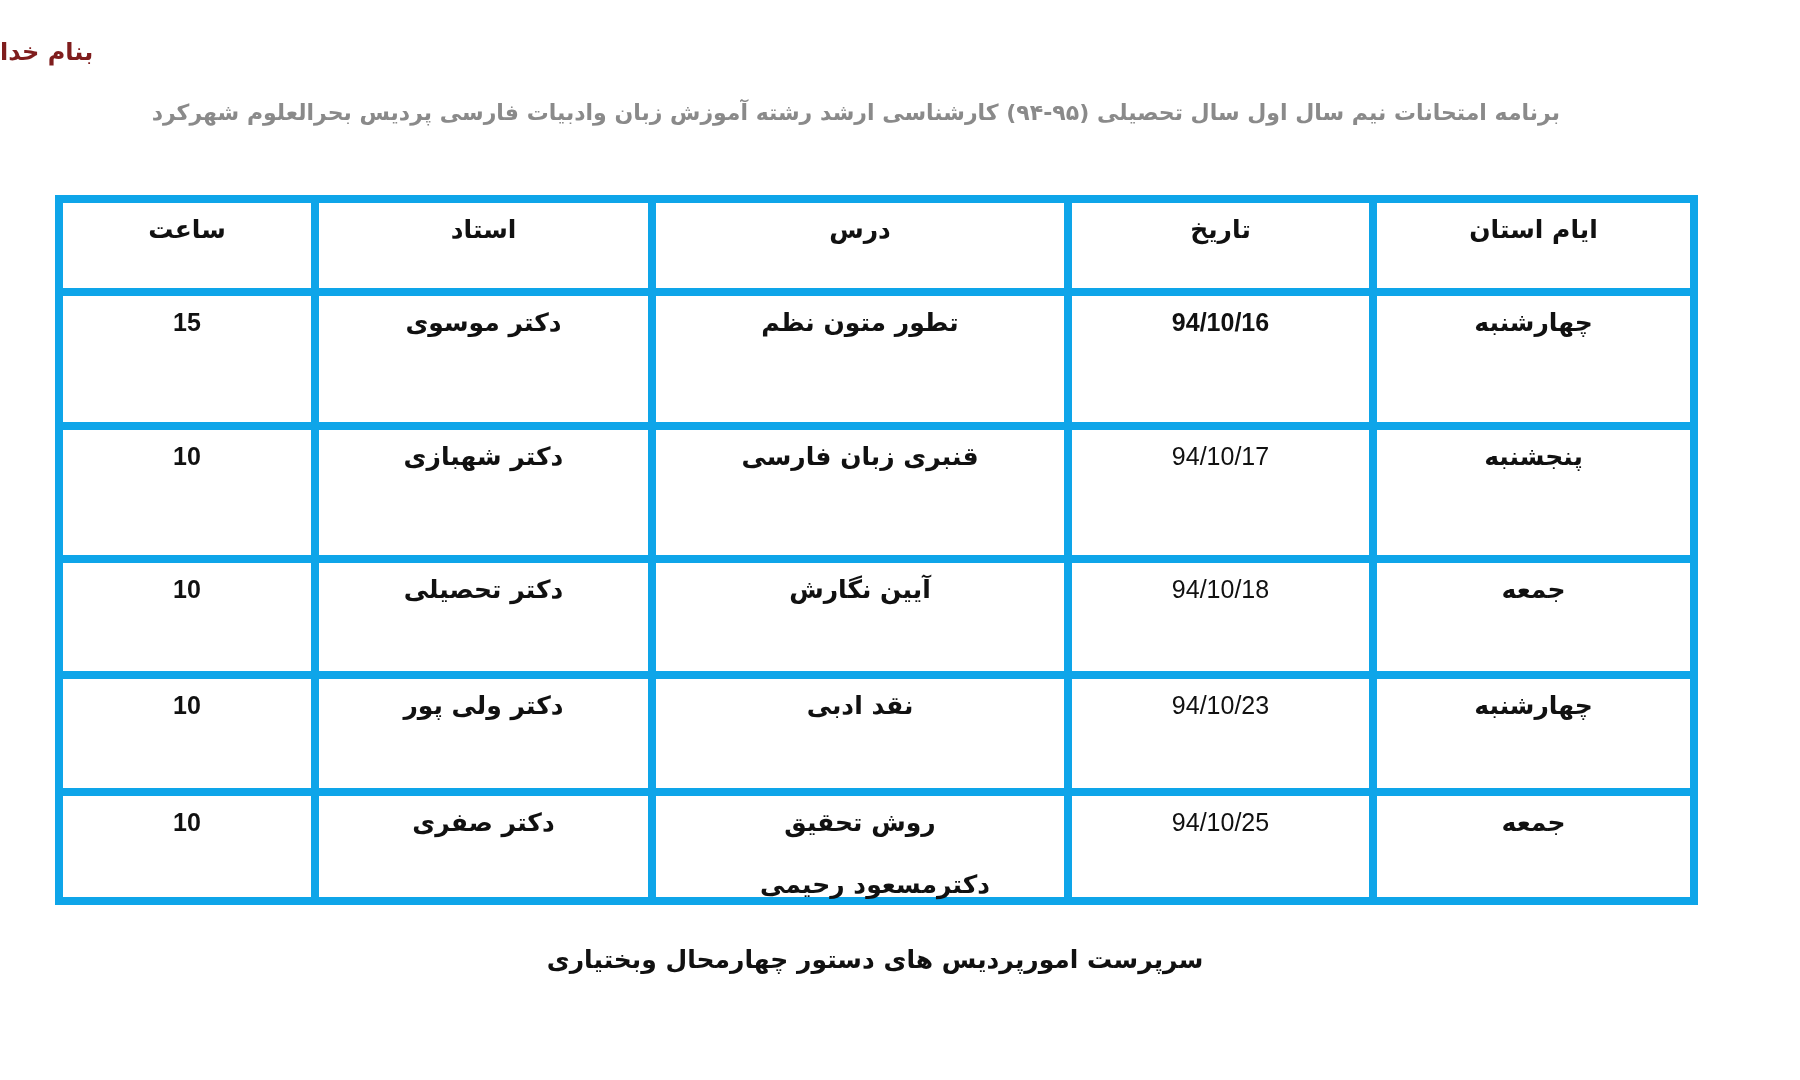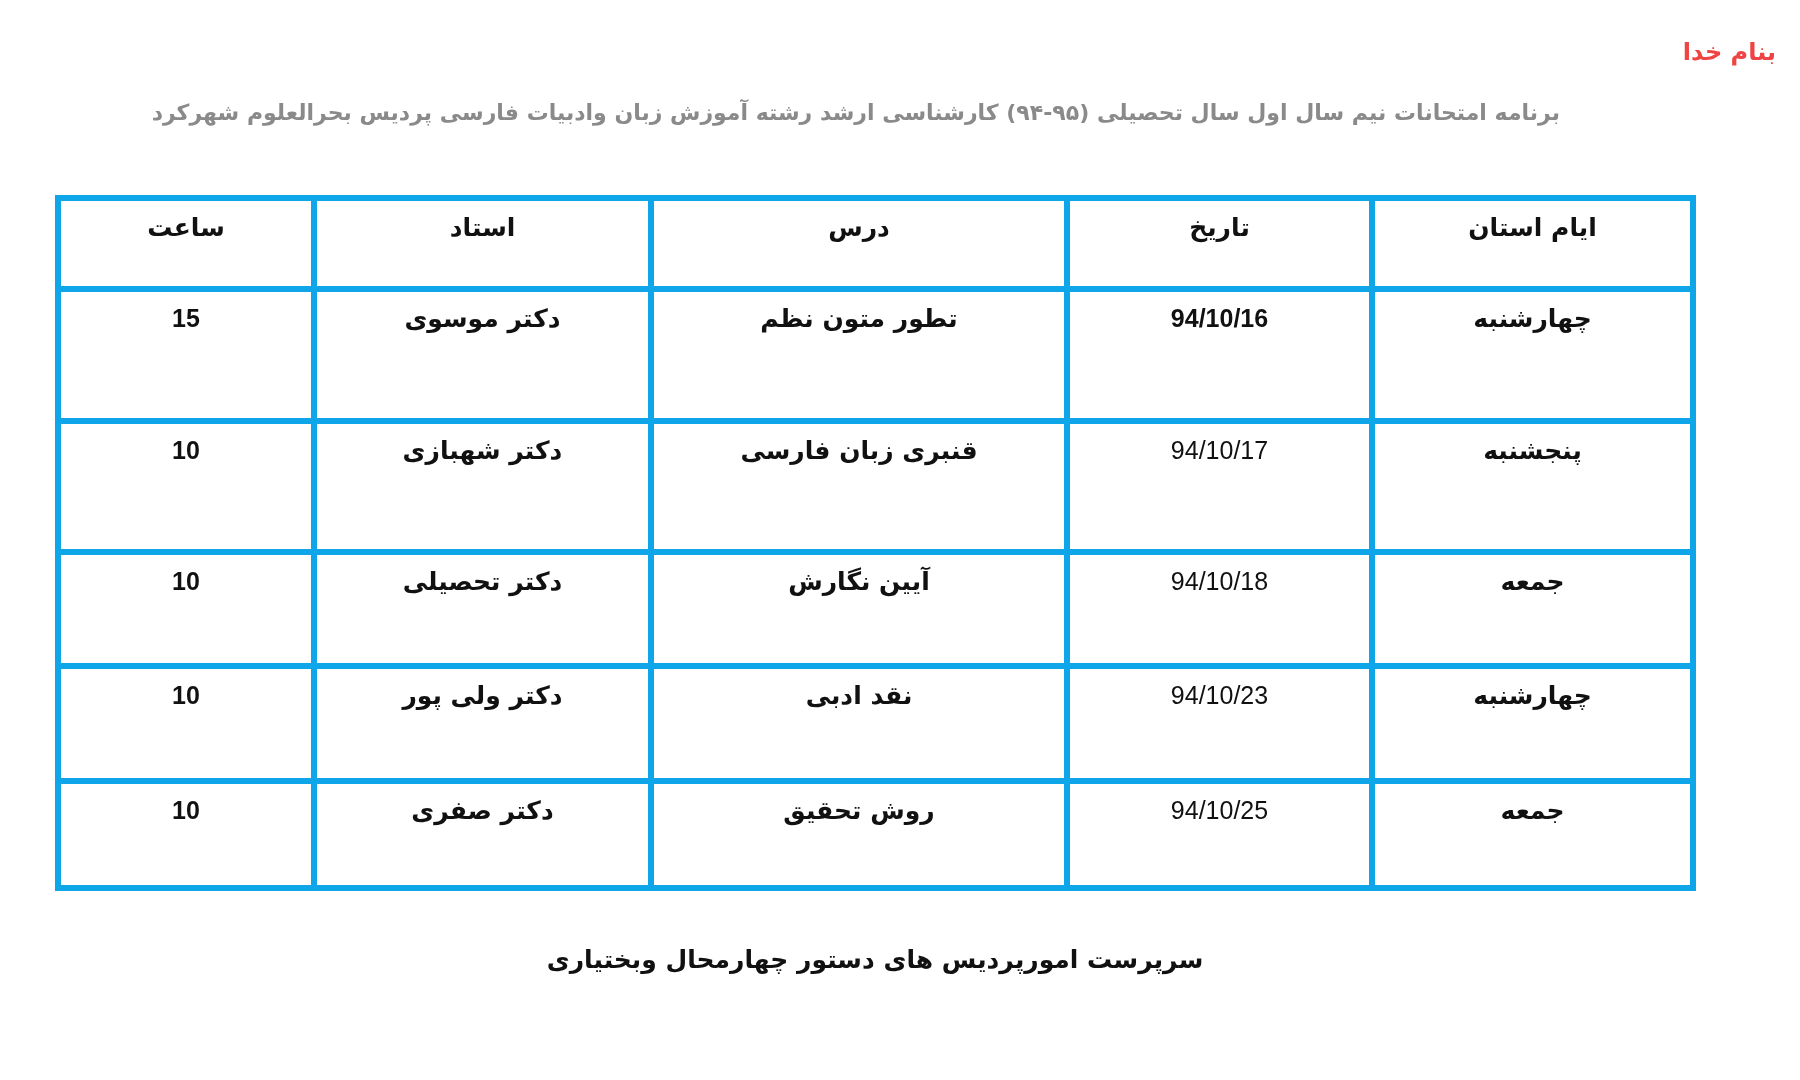--- a/index.html
+++ b/index.html
@@ -5,33 +5,33 @@
     html, body { margin: 0; padding: 0; }
     body {
       width: 1800px; height: 1080px; overflow: hidden;
       background: #ffffff;
       font-family: "DejaVu Sans", sans-serif;
       color: #111;
       position: relative;
     }
     .page { position: absolute; left: 0; top: 0; width: 1800px; height: 1080px; }
     .basmala {
-      position: absolute; top: 38px; left: 0; width: 1776px; text-align: right;
-      direction: rtl; font-size: 24px; font-weight: bold; color: #ef4444;
+      position: absolute; top: 38px; left: 0; width: 1776px; text-align: left;
+      direction: rtl; font-size: 24px; font-weight: bold; color: #7f1d1d;
     }
     .doc-title {
       position: absolute; top: 100px; left: 190px; width: 1370px; text-align: center;
       direction: rtl; font-size: 22px; font-weight: bold; color: #8a8a8a; white-space: nowrap;
     }
     table.schedule {
       position: absolute; left: 55px; top: 195px; width: 1635px; height: 666px;
       border-collapse: collapse; direction: rtl; table-layout: fixed;
     }
     table.schedule td, table.schedule th {
-      border: 6px solid #0ea5e9; vertical-align: top; text-align: center;
+      border: 8px solid #0ea5e9; vertical-align: top; text-align: center;
       padding: 12px 6px 0 6px; font-weight: bold; font-size: 25px;
     }
     table.schedule th { height: 73px; }
     .r1 td { height: 114px; border-radius: 10px; }
     .r2 td { height: 113px; }
     .r3 td { height: 96px; }
     .r4 td { height: 97px; }
     .r5 td { height: 89px; }
     .num { font-family: "Liberation Sans", sans-serif; font-size: 25px; direction: ltr; unicode-bidi: embed; }
     .date-normal { font-weight: normal !important; }
@@ -100,14 +100,15 @@
       <tr class="r5">
         <td>جمعه</td>
         <td class="num date-normal">94/10/25</td>
         <td>روش تحقیق</td>
         <td>دکتر صفری</td>
         <td class="num">10</td>
       </tr>
     </tbody>
   </table>
 
+  <div class="sign-name">دکترمسعود رحیمی</div>
   <div class="sign-role">سرپرست امورپردیس های دستور چهارمحال وبختیاری</div>
 </div>
 
 </body></html>

